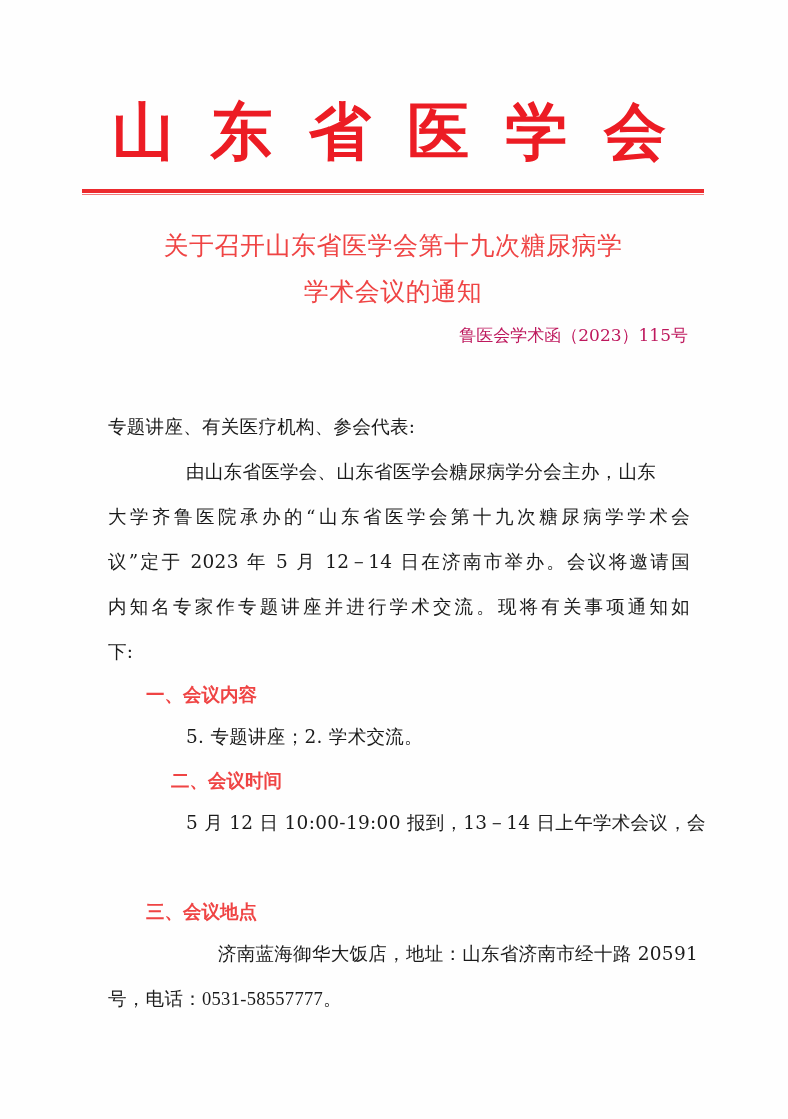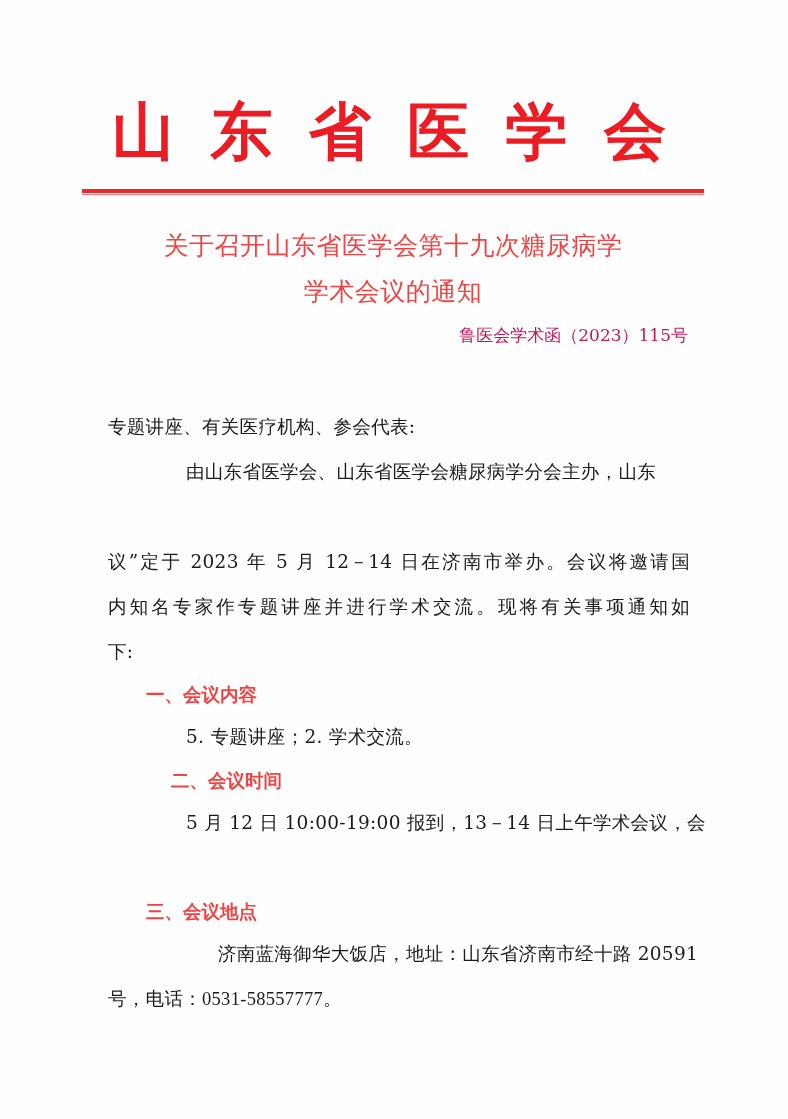--- a/index.html
+++ b/index.html
@@ -116,20 +116,21 @@
   <div class="red-rule-thin"></div>
 
   <div class="title l1">关于召开山东省医学会第十九次糖尿病学</div>
   <div class="title l2">学术会议的通知</div>
 
   <div class="docno">鲁医会学术函（2023）115号</div>
 
   <div class="p" style="top:414px;">专题讲座、有关医疗机构、参会代表:</div>
 
   <div class="p indent" style="top:459px; width:544px;">由山东省医学会、山东省医学会糖尿病学分会主办，山东</div>
+  <div class="p justify" style="top:504px;">大学齐鲁医院承办的“山东省医学会第十九次糖尿病学学术会</div>
   <div class="p justify" style="top:549px;">议”定于 2023 年 5 月 12－14 日在济南市举办。会议将邀请国</div>
   <div class="p justify" style="top:594px;">内知名专家作专题讲座并进行学术交流。现将有关事项通知如</div>
   <div class="p" style="top:639px;">下:</div>
 
   <div class="h" style="top:682px;">一、会议内容</div>
   <div class="p indent" style="top:724px;">5. 专题讲座；2. 学术交流。</div>
 
   <div class="h" style="top:768px;margin-left:25px;">二、会议时间</div>
   <div class="p indent" style="top:810px; width:544px;">5 月 12 日 10:00-19:00 报到，13－14 日上午学术会议，会</div>
 

